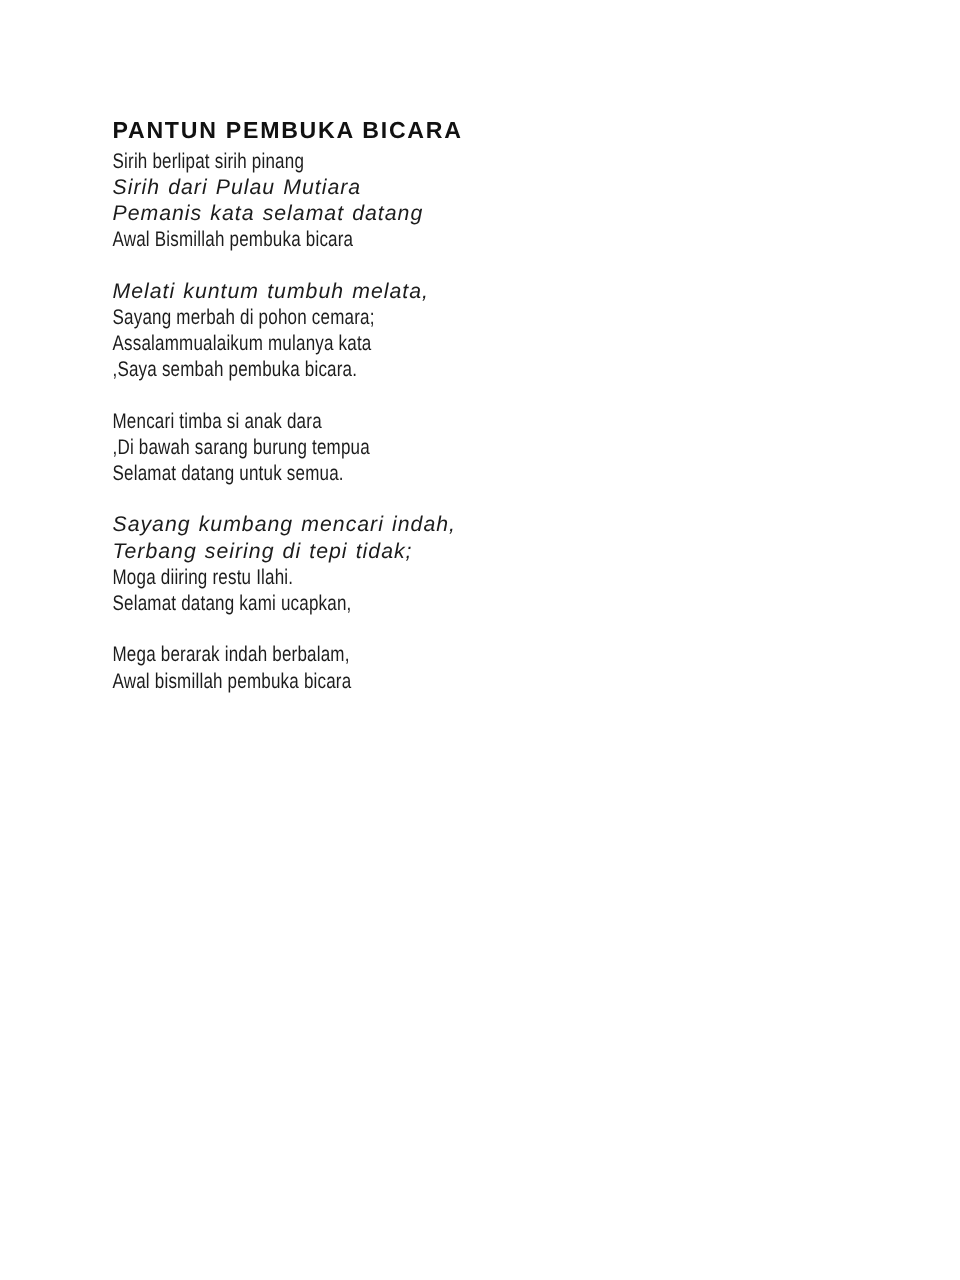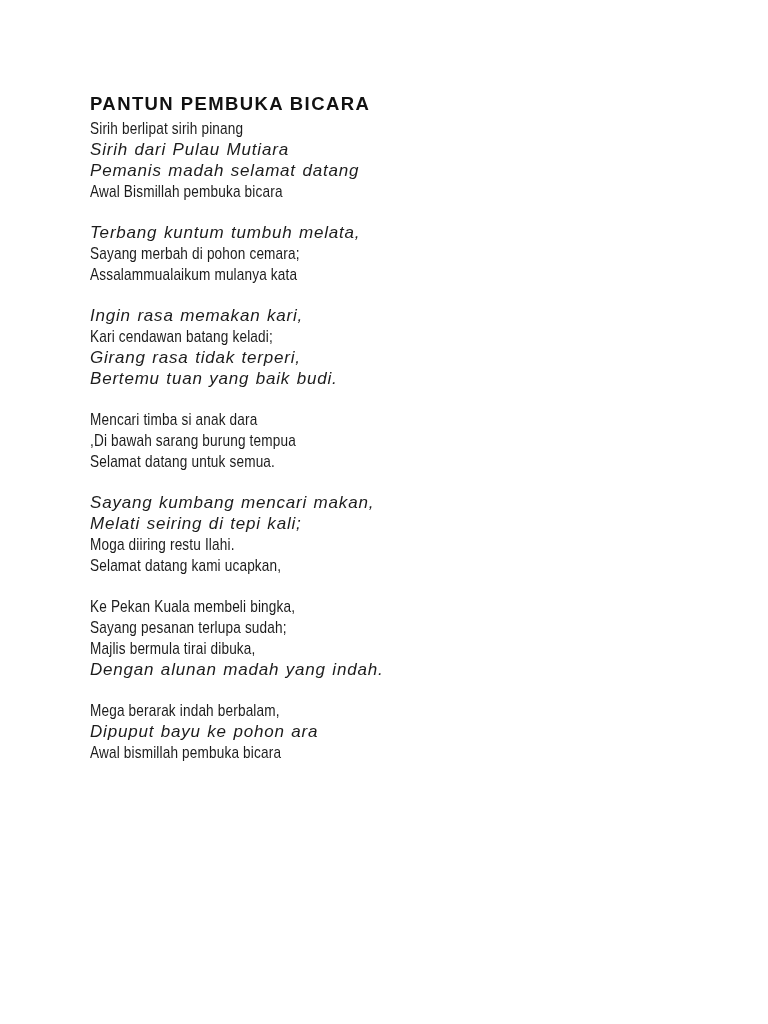--- a/index.html
+++ b/index.html
@@ -62,51 +62,39 @@
 </head>
 <body>
 
 <div class="page">
   <div class="content">
     <h1 class="poem-title">PANTUN PEMBUKA BICARA</h1>
     <div id="stanzas">
         <div class="stanza">
           <div class="line condensed"><span class="txt">Sirih berlipat sirih pinang</span></div>
           <div class="line normal"><span class="txt">Sirih dari Pulau Mutiara</span></div>
-          <div class="line normal"><span class="txt">Pemanis madah selamat datang</span></div>
+          <div class="line normal"><span class="txt">Pemanis kata selamat datang</span></div>
           <div class="line condensed"><span class="txt">Awal Bismillah pembuka bicara</span></div>
         </div>
         <div class="stanza">
-          <div class="line normal"><span class="txt">Terbang kuntum tumbuh melata,</span></div>
+          <div class="line normal"><span class="txt">Melati kuntum tumbuh melata,</span></div>
           <div class="line condensed"><span class="txt">Sayang merbah di pohon cemara;</span></div>
           <div class="line condensed"><span class="txt">Assalammualaikum mulanya kata</span></div>
-        </div>
-        <div class="stanza">
-          <div class="line normal"><span class="txt">Ingin rasa memakan kari,</span></div>
-          <div class="line condensed"><span class="txt">Kari cendawan batang keladi;</span></div>
-          <div class="line normal"><span class="txt">Girang rasa tidak terperi,</span></div>
-          <div class="line normal"><span class="txt">Bertemu tuan yang baik budi.</span></div>
+          <div class="line condensed"><span class="txt">,Saya sembah pembuka bicara.</span></div>
         </div>
         <div class="stanza">
           <div class="line condensed"><span class="txt">Mencari timba si anak dara</span></div>
           <div class="line condensed"><span class="txt">,Di bawah sarang burung tempua</span></div>
           <div class="line condensed"><span class="txt">Selamat datang untuk semua.</span></div>
         </div>
         <div class="stanza">
-          <div class="line normal"><span class="txt">Sayang kumbang mencari makan,</span></div>
-          <div class="line normal"><span class="txt">Melati seiring di tepi kali;</span></div>
+          <div class="line normal"><span class="txt">Sayang kumbang mencari indah,</span></div>
+          <div class="line normal"><span class="txt">Terbang seiring di tepi tidak;</span></div>
           <div class="line condensed"><span class="txt">Moga diiring restu Ilahi.</span></div>
           <div class="line condensed"><span class="txt">Selamat datang kami ucapkan,</span></div>
         </div>
         <div class="stanza">
-          <div class="line condensed"><span class="txt">Ke Pekan Kuala membeli bingka,</span></div>
-          <div class="line condensed"><span class="txt">Sayang pesanan terlupa sudah;</span></div>
-          <div class="line condensed"><span class="txt">Majlis bermula tirai dibuka,</span></div>
-          <div class="line normal"><span class="txt">Dengan alunan madah yang indah.</span></div>
-        </div>
-        <div class="stanza">
           <div class="line condensed"><span class="txt">Mega berarak indah berbalam,</span></div>
-          <div class="line normal"><span class="txt">Dipuput bayu ke pohon ara</span></div>
           <div class="line condensed"><span class="txt">Awal bismillah pembuka bicara</span></div>
         </div>
       </div>
   </div>
 </div>
 
 </body></html>

